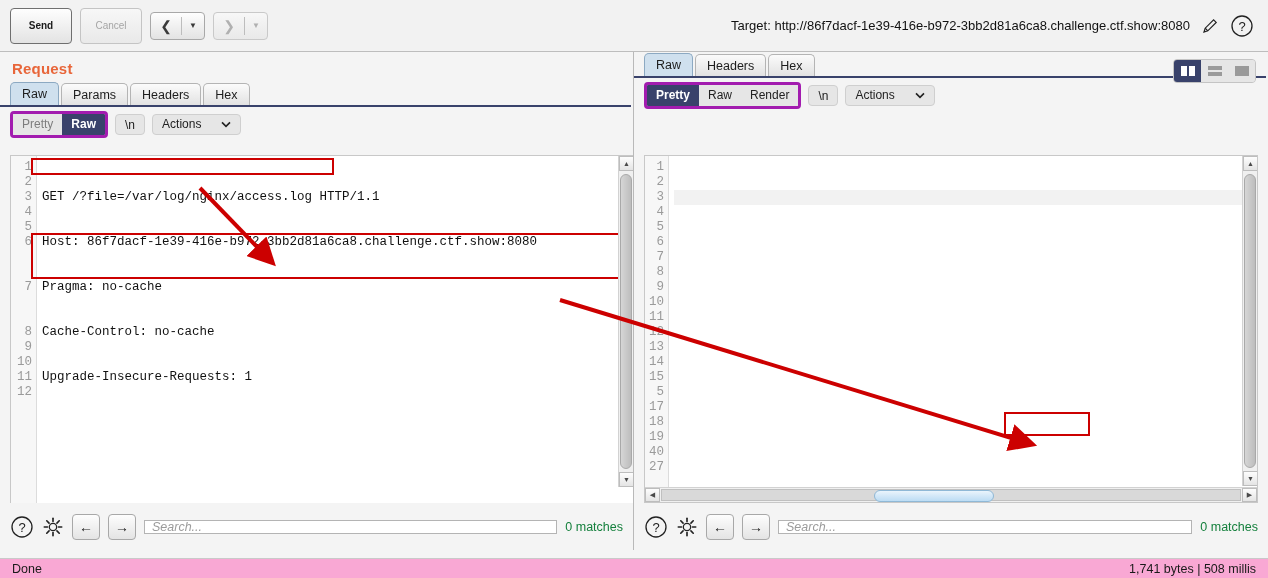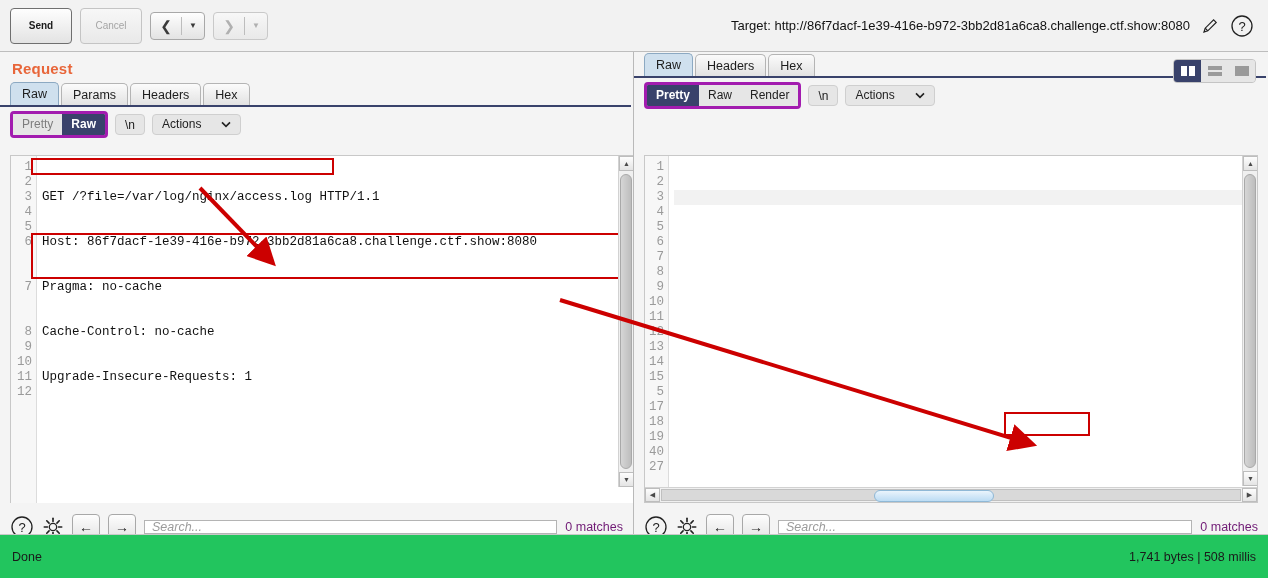--- a/index.html
+++ b/index.html
@@ -128,31 +128,31 @@
     position: absolute; left: 0; right: 0; bottom: 0; height: 47px;
     display: flex; align-items: center; gap: 8px; padding: 0 10px;
     background: #f4f4f4;
   }
   .search-input {
     flex: 1; height: 14px; background: #fff; border: 1px solid #b4b4b4;
     font-size: 12.5px; color: #111; padding: 0 7px;
     font-family: "Liberation Sans", sans-serif;
   }
   .search-input::placeholder { color: #9b9b9b; font-style: italic; }
-  .matches { font-size: 12.5px; color: #701a75; white-space: nowrap; }
+  .matches { font-size: 12.5px; color: #15803d; white-space: nowrap; }
   .sqbtn {
     width: 28px; height: 26px; background: linear-gradient(#fdfdfd,#e4e4e4);
     border: 1px solid #a8a8a8; border-radius: 4px;
     display: flex; align-items: center; justify-content: center; font-size: 14px; color: #222; cursor: pointer;
   }
 
   
   .statusbar {
-    position: absolute; left: 0; bottom: 0; width: 1268px; height: 44px;
-    border-top: 1px solid #c9c9c9; background: #22c55e;
+    position: absolute; left: 0; bottom: 0; width: 1268px; height: 20px;
+    border-top: 1px solid #c9c9c9; background: #f9a8d4;
     display: flex; align-items: center; padding: 0 12px;
   }
   .statusbar .left { font-size: 12.5px; color: #1a1a1a; }
   .statusbar .right { margin-left: auto; font-size: 12.5px; color: #1a1a1a; }
 
   
   .arrows { position: absolute; inset: 0; pointer-events: none; }
 </style>
 </head>
 <body>

